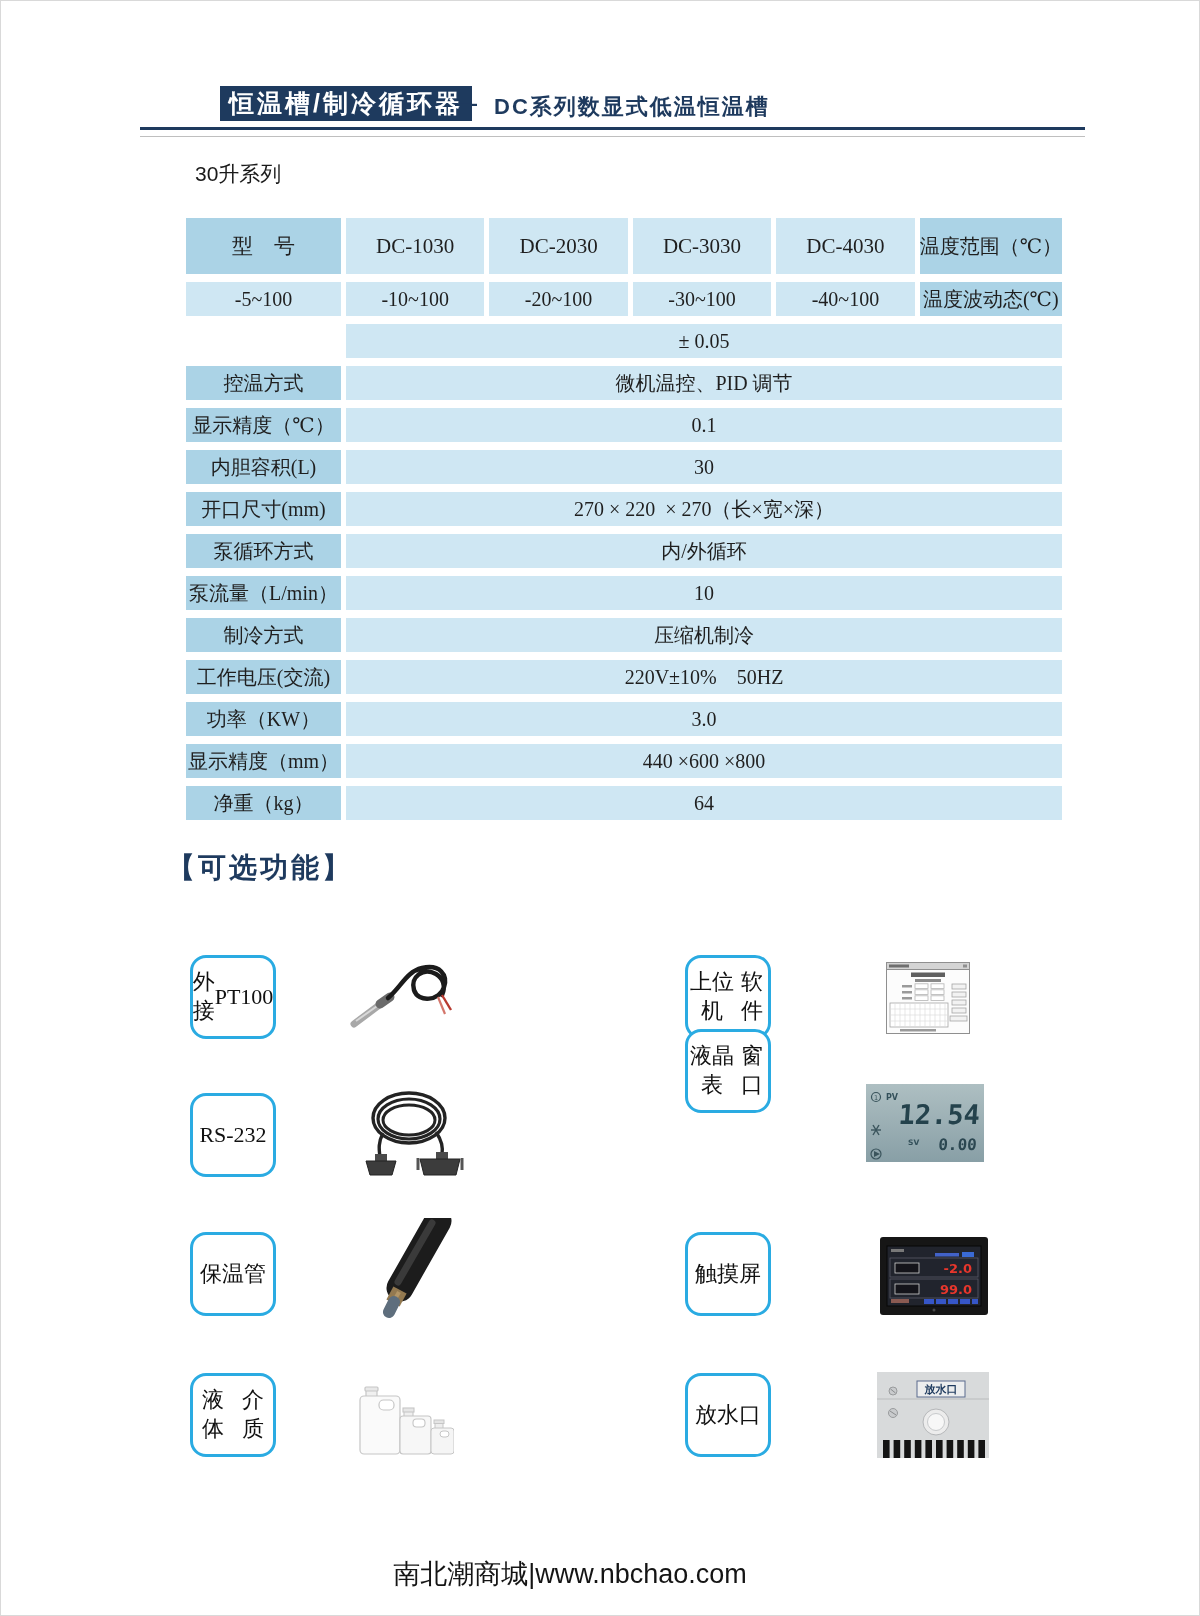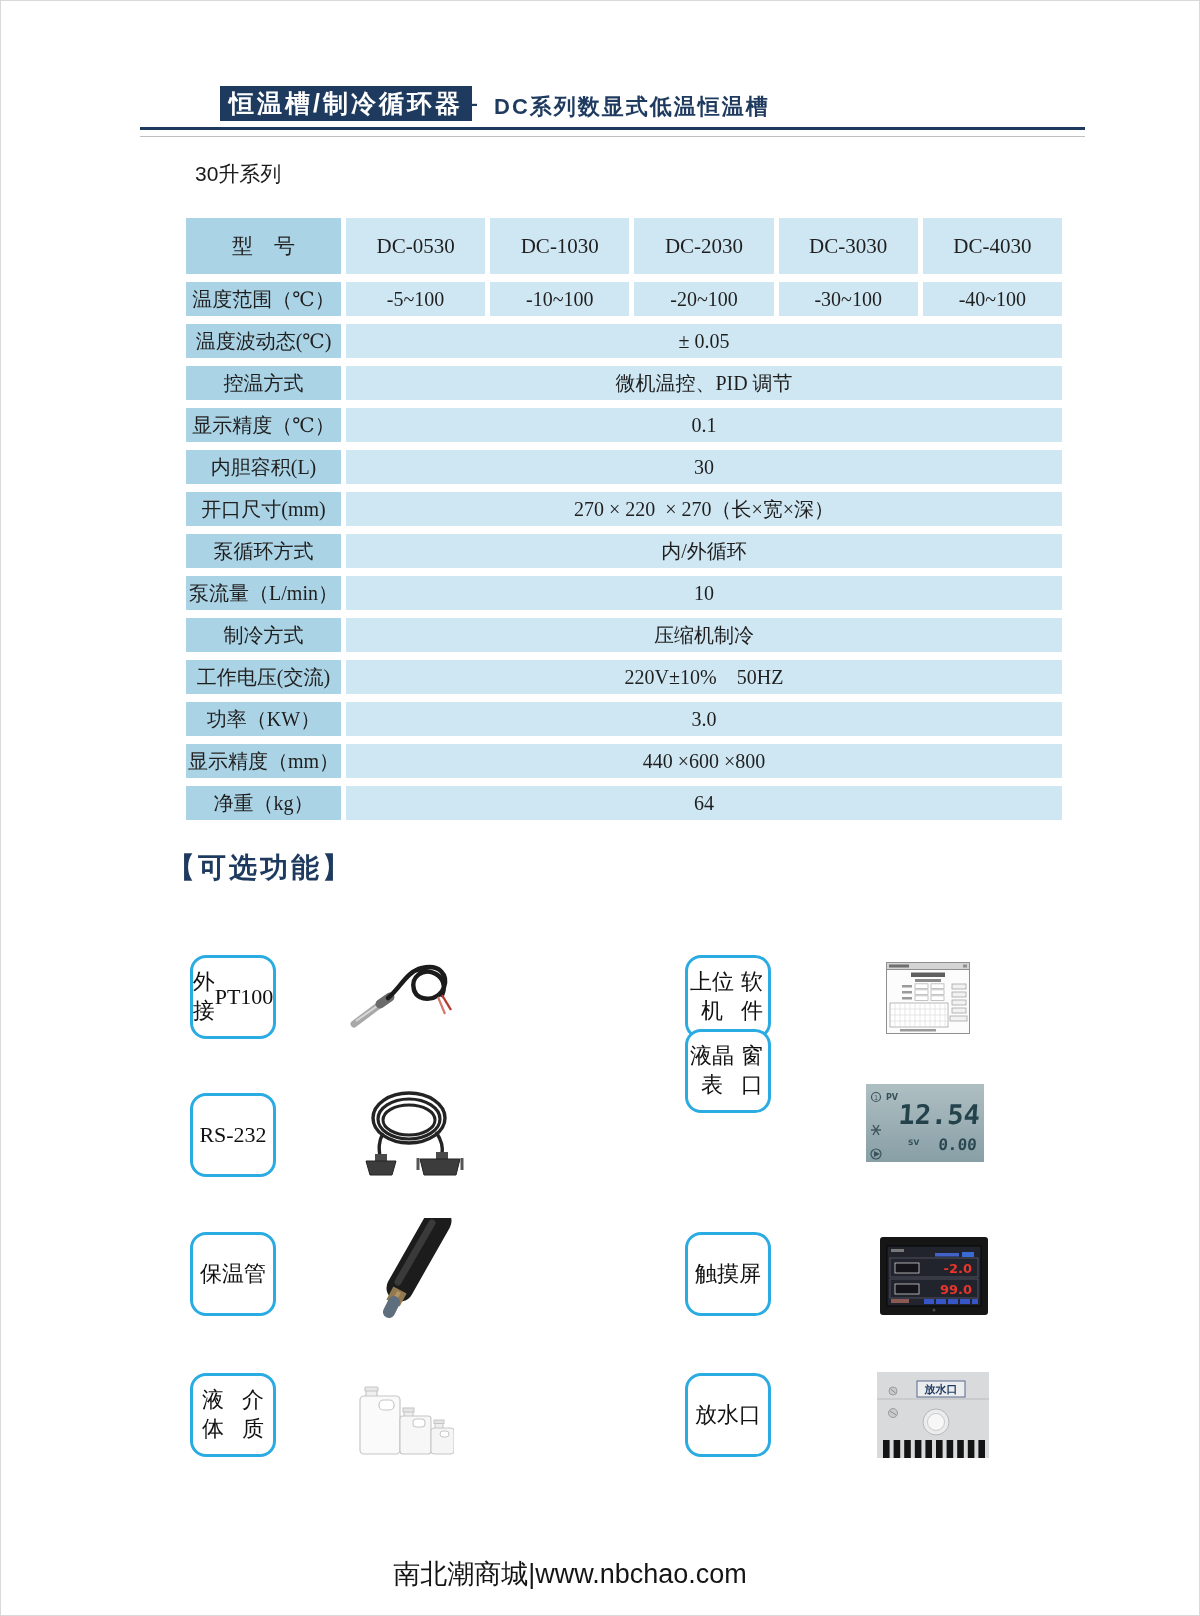--- a/index.html
+++ b/index.html
@@ -60,21 +60,20 @@
   <div class="hdr-badge">恒温槽/制冷循环器</div>
   <div class="hdr-dash">—</div>
   <div class="hdr-subtitle">DC系列数显式低温恒温槽</div>
   <div class="rule-navy"></div>
   <div class="rule-gray"></div>
 
   <div class="series-title">30升系列</div>
 
   <div class="spec-table" id="spec-table">
       <div class="cell label header">型　号</div>
-      <div class="cell value header">DC-0530</div>
       <div class="cell value header">DC-1030</div>
       <div class="cell value header">DC-2030</div>
       <div class="cell value header">DC-3030</div>
       <div class="cell value header">DC-4030</div>
       <div class="cell label">温度范围（℃）</div>
       <div class="cell value">-5~100</div>
       <div class="cell value">-10~100</div>
       <div class="cell value">-20~100</div>
       <div class="cell value">-30~100</div>
       <div class="cell value">-40~100</div>

